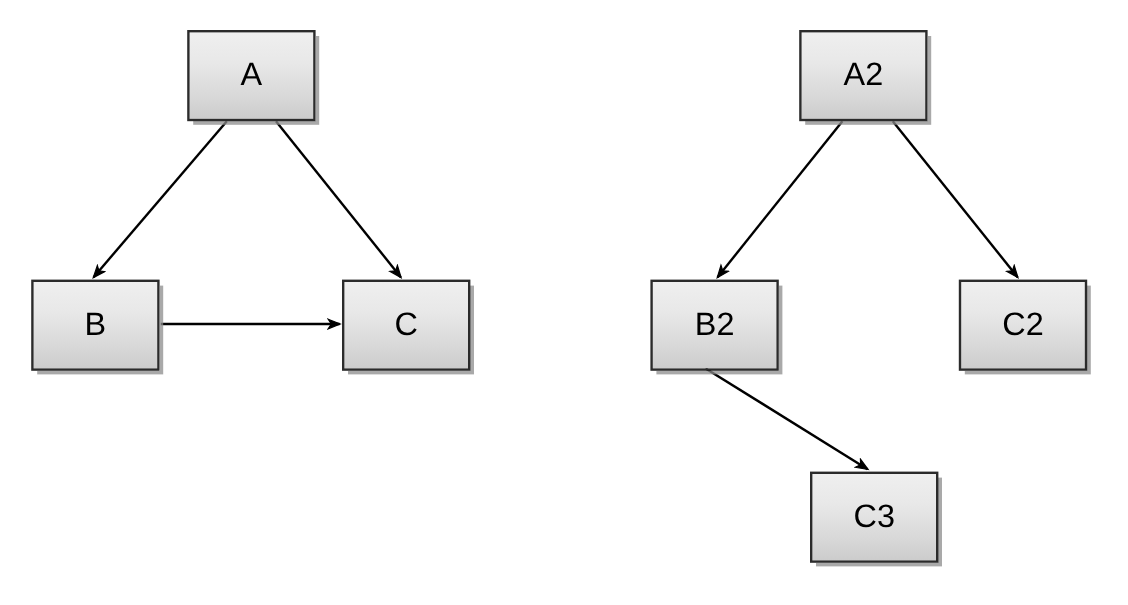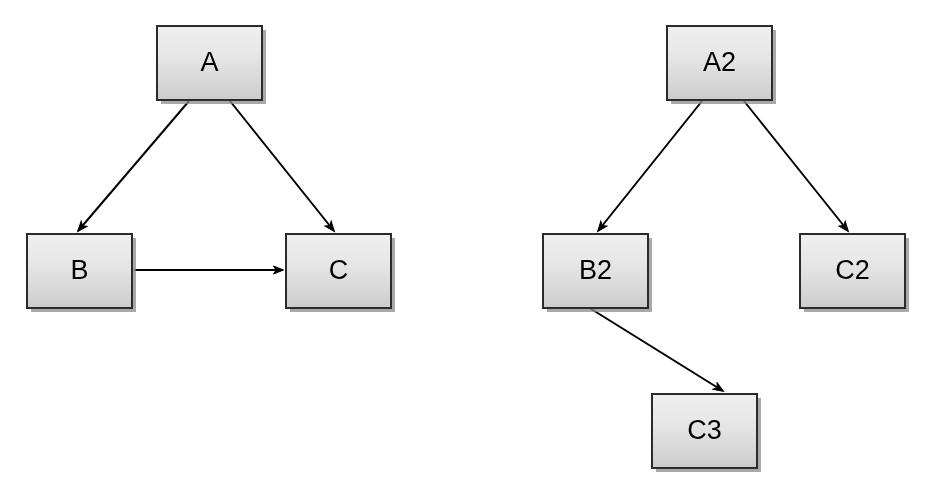--- a/index.html
+++ b/index.html
@@ -80,18 +80,18 @@
       </div>
       <div class="node" style="left: 666px; top: 25px; width: 107px; height: 76px;">
         <span class="node-label">A2</span>
       </div>
       <div class="node" style="left: 542px; top: 233px; width: 107px; height: 76px; text-align: right;">
         <span class="node-label">B2</span>
       </div>
       <div class="node" style="left: 799px; top: 233px; width: 107px; height: 76px; text-align: center;">
         <span class="node-label">C2</span>
       </div>
-      <div class="node" style="left: 651px; top: 393px; width: 107px; height: 76px;">
+      <div class="node" style="left: 675px; top: 393px; width: 107px; height: 76px;">
         <span class="node-label">C3</span>
       </div>
     </div>
 
 </div>
 
 </body></html>

